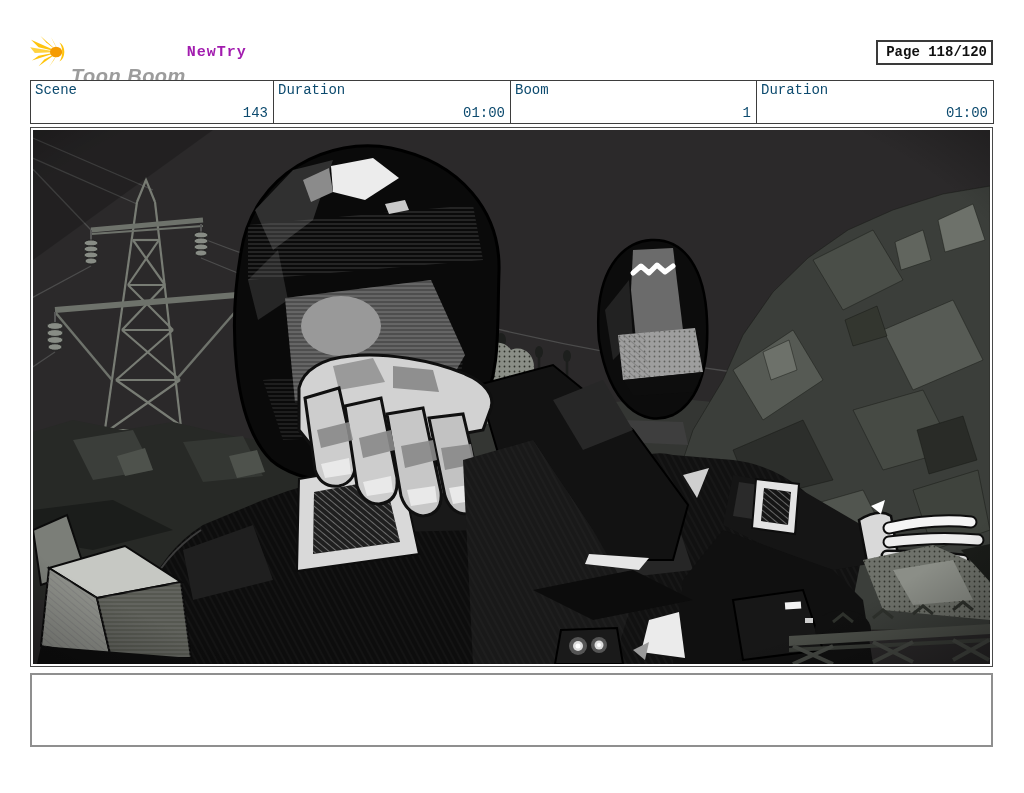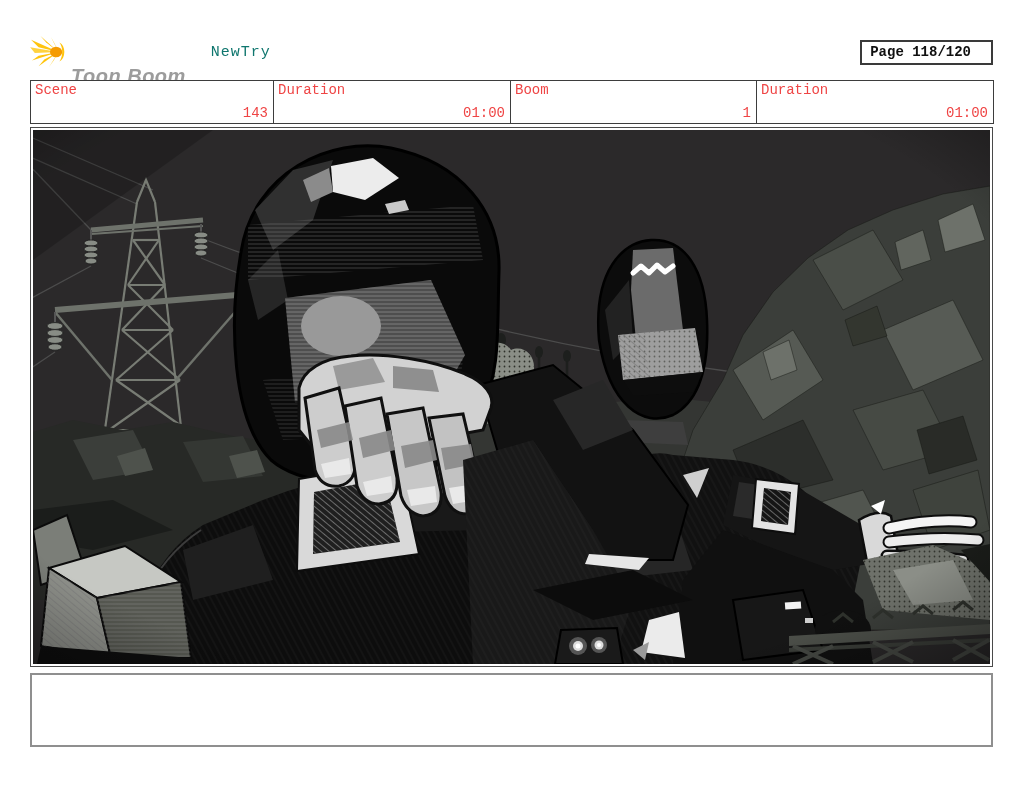--- a/index.html
+++ b/index.html
@@ -4,28 +4,28 @@
 <style>
   html,body{margin:0;padding:0;background:#ffffff;}
   .page{position:relative;width:1024px;height:793px;background:#ffffff;overflow:hidden;
         font-family:"Liberation Mono","DejaVu Sans Mono",monospace;}
 
   
   .header{position:absolute;left:30px;top:33px;width:963px;height:38px;display:flex;align-items:center;}
   .logo-burst{width:38px;height:34px;flex:0 0 auto;}
   .brand-text{font-family:"Liberation Sans","DejaVu Sans",sans-serif;font-style:italic;font-weight:bold;
               font-size:20px;color:#9c9c9c;margin-left:3px;letter-spacing:.5px;margin-top:48px;}
-  .project-title{margin-left:25px;font-size:15px;font-weight:normal;color:#0f766e;letter-spacing:1px;}
-  .page-box{margin-left:auto;border:2px solid #3a3a3a;padding:2px 20px 3px 8px;font-size:14px;
+  .project-title{margin-left:1px;font-size:15px;font-weight:bold;color:#a21caf;letter-spacing:1px;}
+  .page-box{margin-left:auto;border:2px solid #3a3a3a;padding:2px 4px 3px 8px;font-size:14px;
             font-weight:bold;color:#101010;background:#fff;white-space:nowrap;}
 
   
   .info-table{position:absolute;left:30px;top:80px;width:963px;border-collapse:collapse;table-layout:fixed;}
   .info-table td{border:1px solid #3d3d3d;height:40px;vertical-align:top;position:relative;
-                 padding:1px 4px;font-size:14px;color:#ef4444;background:#fff;}
+                 padding:1px 4px;font-size:14px;color:#0c4a6e;background:#fff;}
   .cell-label{display:block;line-height:17px;}
   .cell-value{position:absolute;right:5px;bottom:2px;line-height:16px;}
 
   
   .panel-frame{position:absolute;left:30px;top:127px;width:963px;height:540px;border:1px solid #4a4a4a;
                padding:2px;box-sizing:border-box;background:#fff;}
   .panel-frame svg{display:block;width:957px;height:534px;}
 
   
   .caption-box{position:absolute;left:30px;top:673px;width:963px;height:74px;border:2px solid #8f8f8f;

